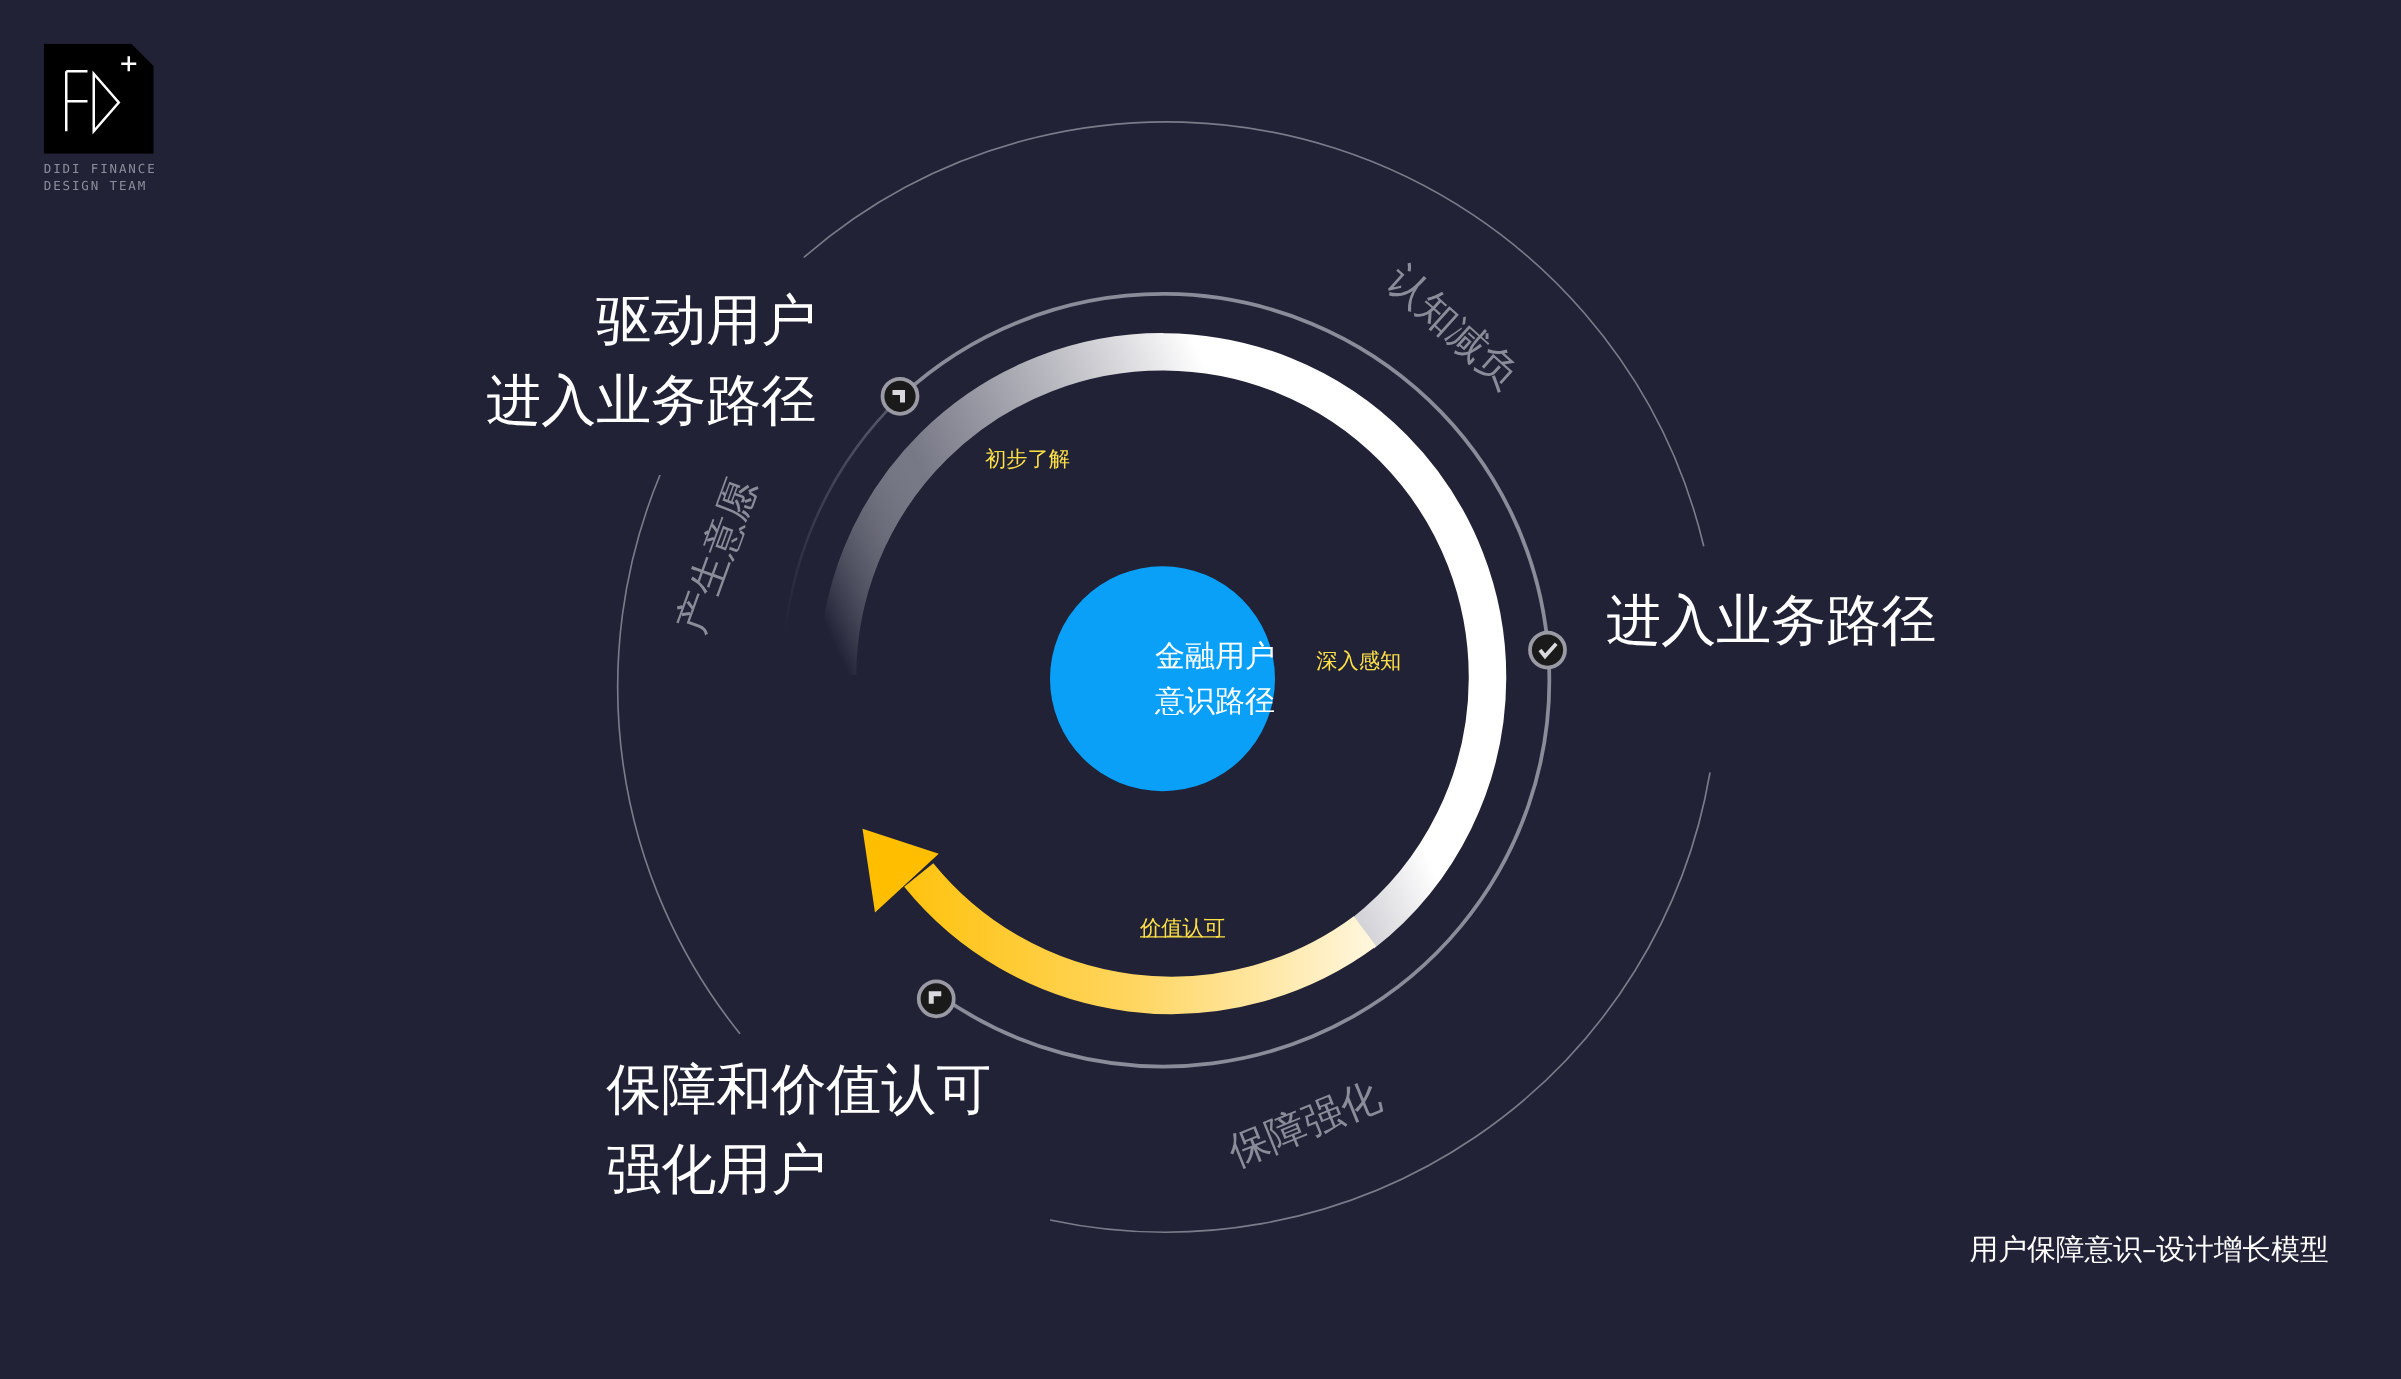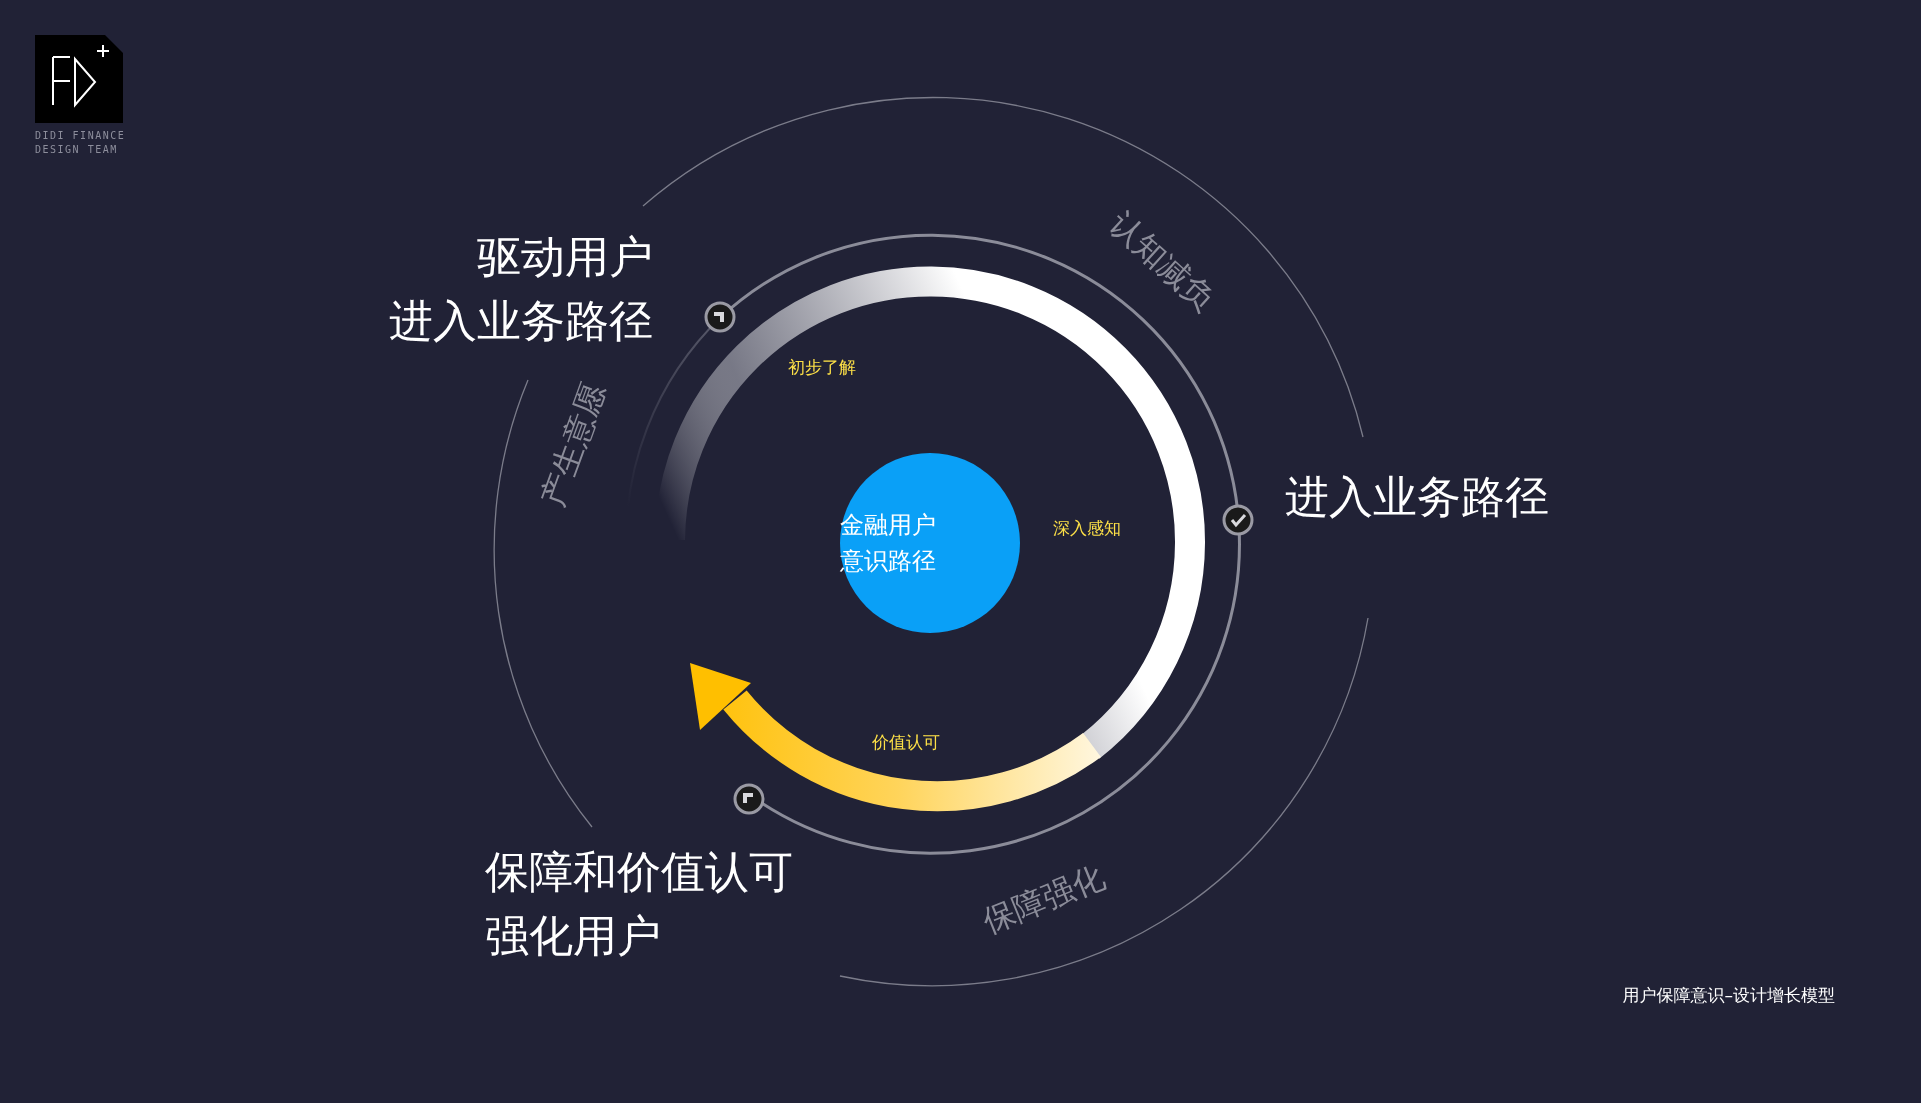--- a/index.html
+++ b/index.html
@@ -26,25 +26,25 @@
   .lbl-strengthen { left: 485px; top: 840px; }
   .stage-label {
     position: absolute; color: #fde047; font-size: 17px; white-space: nowrap;
   }
   .ring-label {
     position: absolute; color: #8b8c99; font-size: 32px; white-space: nowrap;
     transform-origin: center center;
   }
   .center-text {
     position: absolute; left: 840px; top: 453px; width: 180px; height: 180px;
-    display: flex; flex-direction: column; align-items: flex-start; justify-content: center;
+    display: flex; flex-direction: column; align-items: flex-end; justify-content: center;
     color: #fff; font-size: 24px; line-height: 36px; font-weight: 500;
   }
   .footer {
-    position: absolute; right: 86px; top: 984px; color: #ffffff; font-size: 17px; white-space: nowrap;
+    position: absolute; right: 58px; top: 984px; color: #ffffff; font-size: 23px; white-space: nowrap;
   }
 </style>
 </head>
 <body>
 
 <div class="logo">
   <svg class="logo-box" viewBox="0 0 88 88" width="88" height="88">
     <path d="M0 0 H70 L88 18 V88 H0 Z" fill="#000"></path>
     <g stroke="#fff" stroke-width="2" fill="none">
       <path d="M18 22 H35 M18 22 V70 M18 46 H35"></path>
@@ -105,21 +105,21 @@
   <circle cx="930" cy="543" r="90" fill="#0AA0F7"></circle>
 </svg>
 
 <div class="center-text">
   <div>金融用户</div>
   <div>意识路径</div>
 </div>
 
 <div class="stage-label" style="left:788px; top:356px;">初步了解</div>
 <div class="stage-label" style="left:1053px; top:517px;">深入感知</div>
-<div class="stage-label" style="left:872px; top:731px;">价值认可</div>
+<div class="stage-label" style="left:912px; top:731px;text-decoration:underline;">价值认可</div>
 
 <div class="ring-label" style="left:510px; top:423px; transform: rotate(-70deg);">产生意愿</div>
 <div class="ring-label" style="left:1098px; top:240px; transform: rotate(42deg);">认知减负</div>
 <div class="ring-label" style="left:980px; top:878px; transform: rotate(-22deg);">保障强化</div>
 
 <div class="big-label lbl-drive">
   <div>驱动用户</div>
   <div>进入业务路径</div>
 </div>
 <div class="big-label lbl-reduce">

